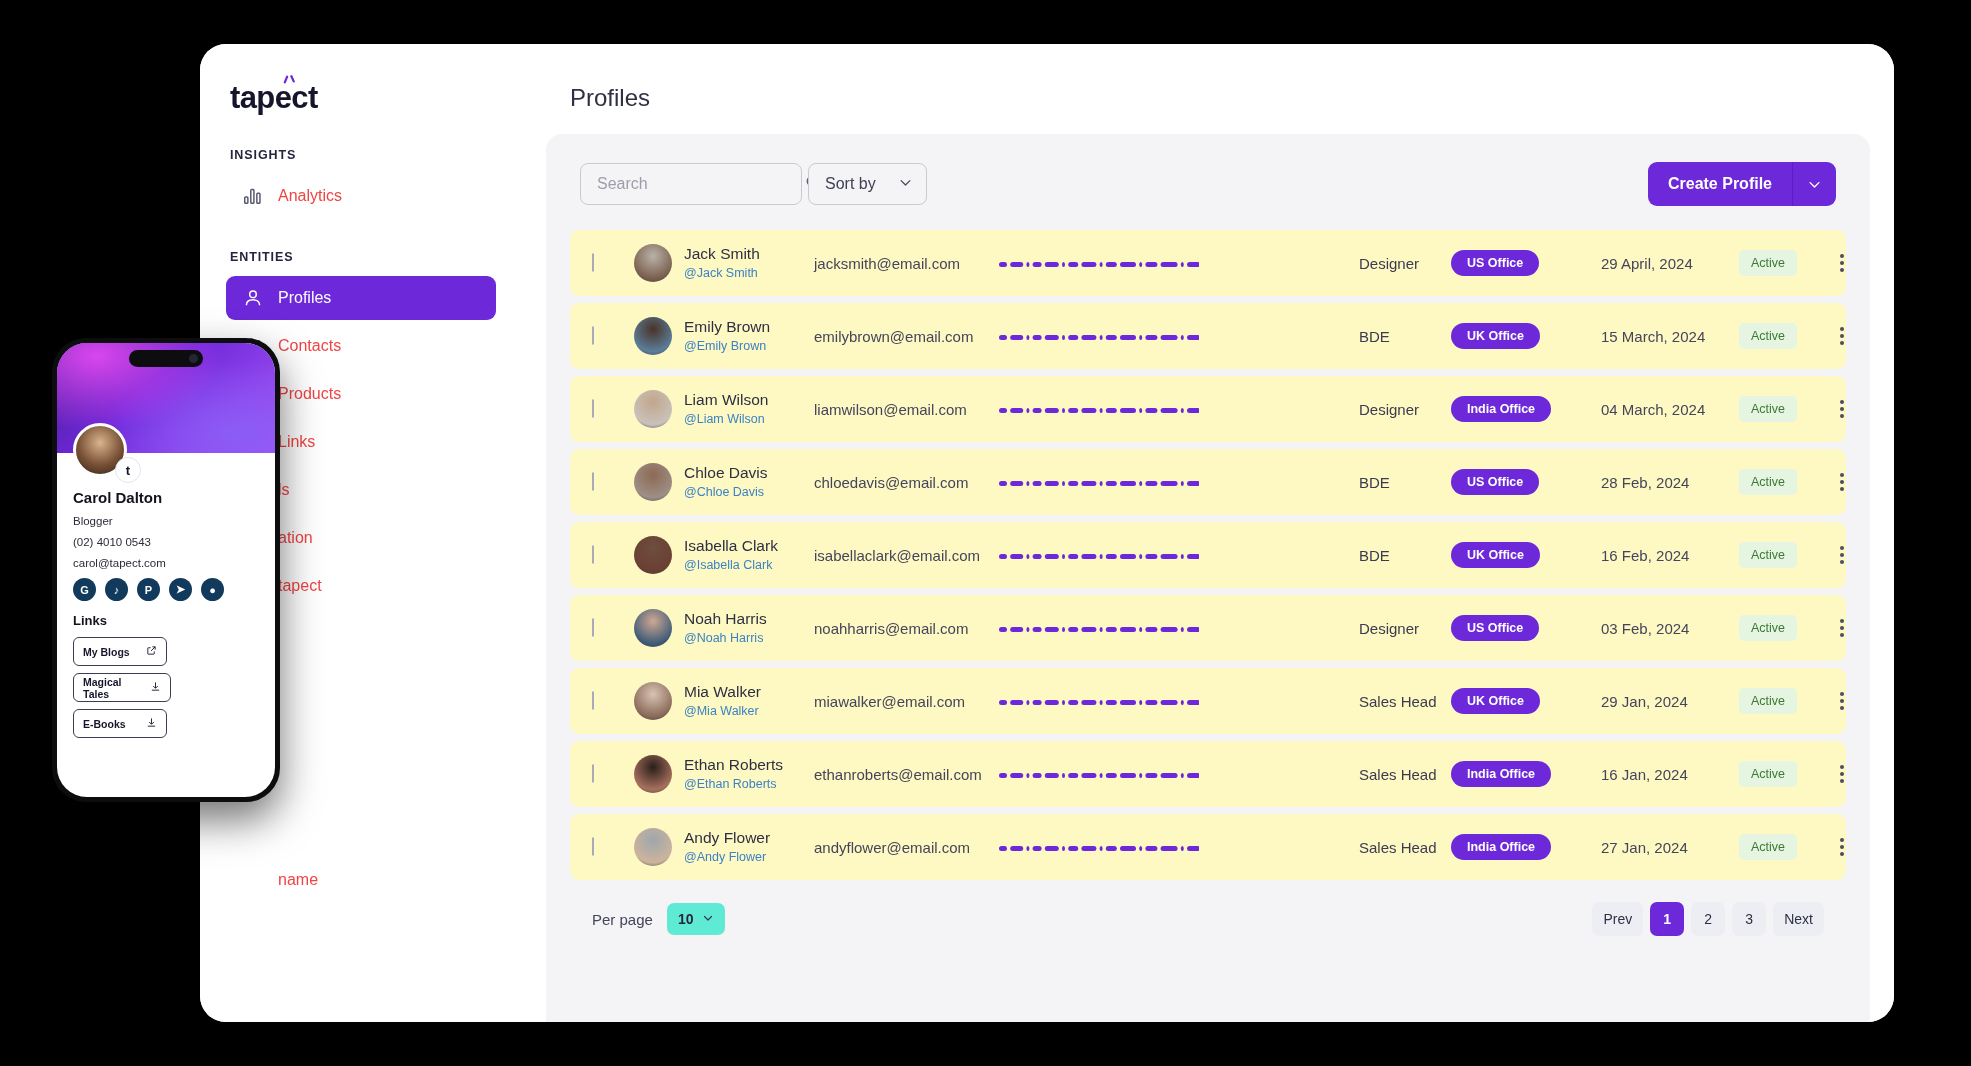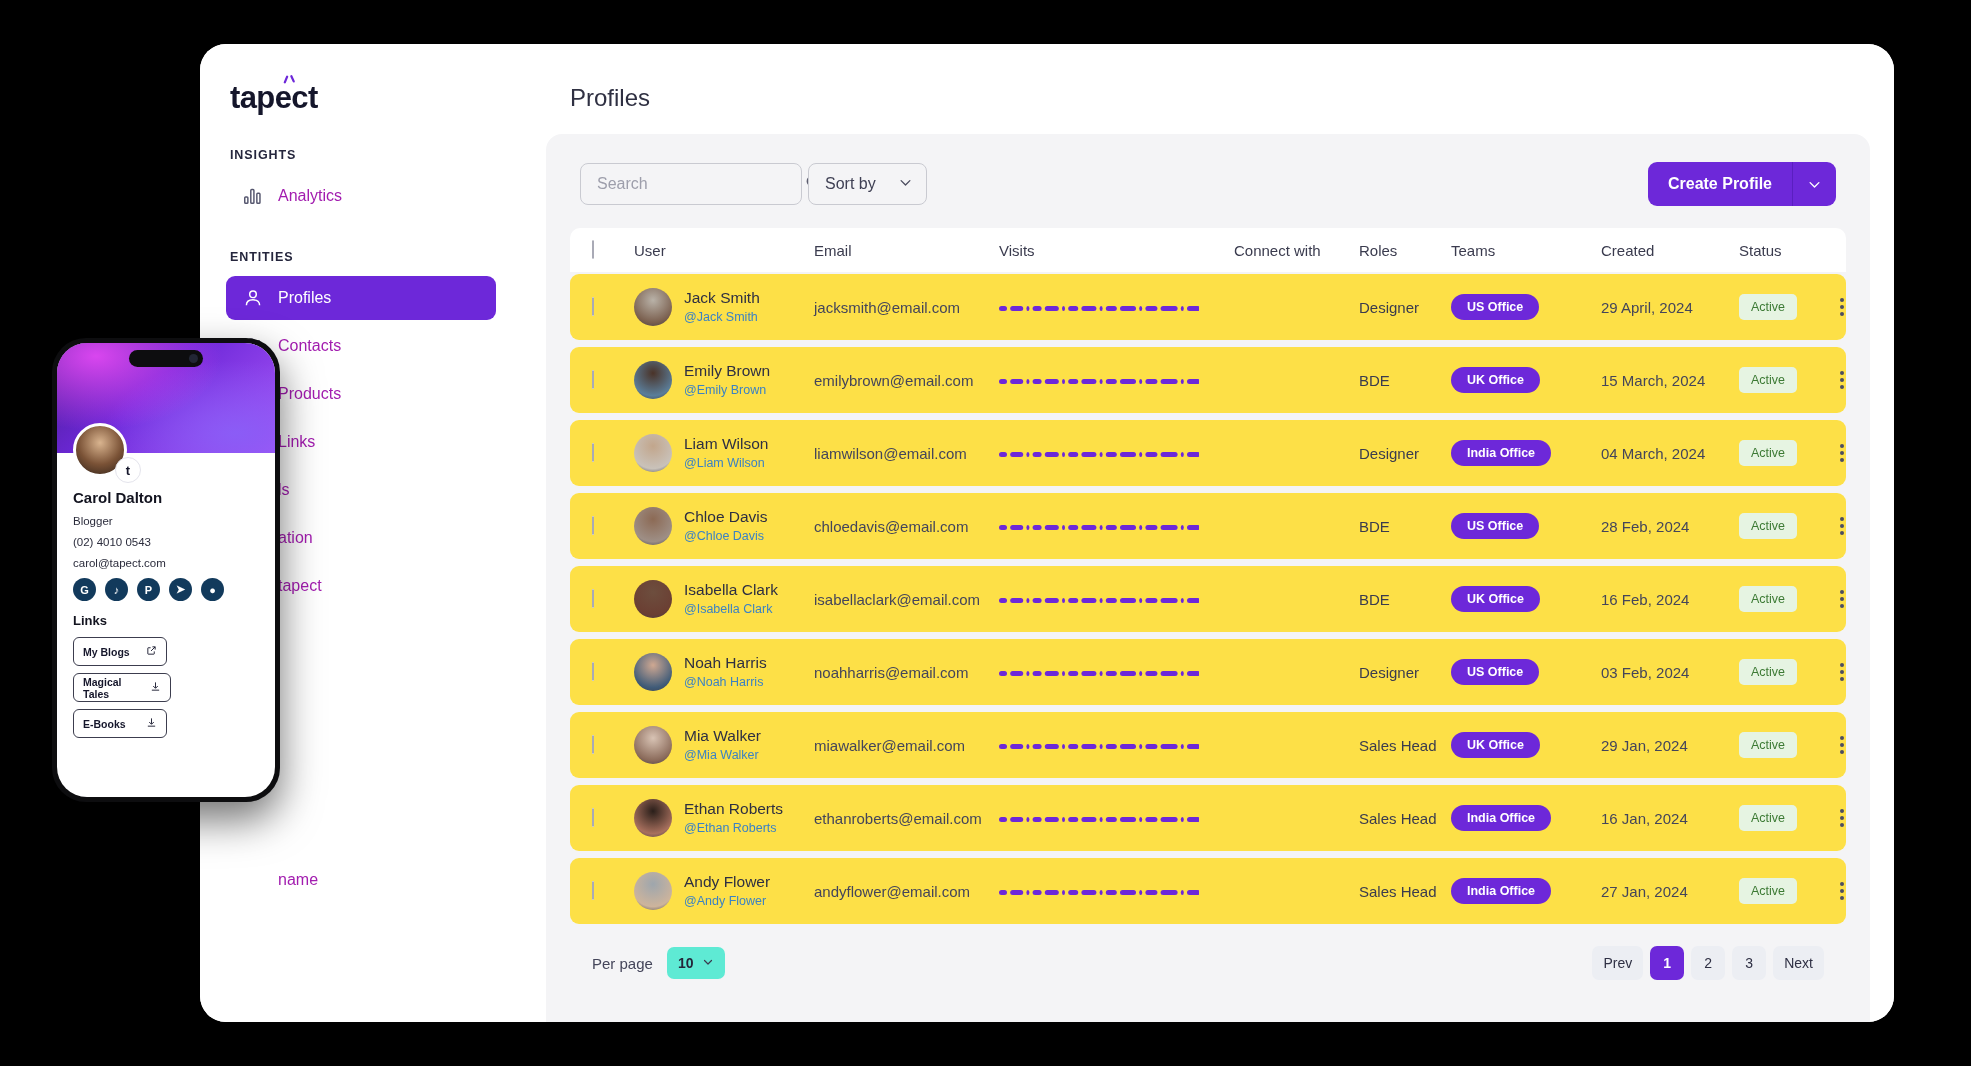--- a/index.html
+++ b/index.html
@@ -46,21 +46,21 @@
     position: absolute; right: 21px; top: -8px;
     width: 15px; height: 15px;
   }
   .nav-group-label {
     font-size: 12.5px; font-weight: 700; letter-spacing: 0.9px;
     color: #25263d; margin: 32px 0 12px 4px; text-transform: uppercase;
   }
   .nav-item {
     display: flex; align-items: center; gap: 14px;
     height: 44px; padding: 0 16px; border-radius: 9px;
-    color: #a21caf; font-size: 16px; margin-bottom: 4px;
+    color: #ef4444; font-size: 16px; margin-bottom: 4px;
     cursor: pointer;
   }
   .nav-item .ic { width: 22px; height: 22px; flex: 0 0 22px;
     display:flex; align-items:center; justify-content:center; }
   .nav-item.active { background: #6d28d9; color: #ffffff; }
   .nav-item.active .ic svg { stroke: #ffffff; }
   .nav-item .ic svg { stroke: #55566e; fill: none; stroke-width: 1.6; }
 
   
   .main {
@@ -126,21 +126,21 @@
   .thead {
     display: flex; align-items: center;
     height: 44px; padding: 0 22px;
     background: #ffffff; border-radius: 10px 10px 0 0;
   }
   .thead .th { font-size: 15px; color: #3a3b4e; }
   .rows { display: flex; flex-direction: column; gap: 7px; padding-top: 2px; }
   .row {
     display: flex; align-items: center;
     height: 66px; padding: 0 22px;
-    background: #fde047; border-radius: 9px;
+    background: #fef9c3; border-radius: 9px;
   }
   .c-check  { flex: 0 0 42px; }
   .c-user   { flex: 0 0 180px; display: flex; align-items: center; gap: 12px; }
   .c-email  { flex: 0 0 185px; }
   .c-visits { flex: 0 0 235px; }
   .c-conn   { flex: 0 0 125px; }
   .c-roles  { flex: 0 0 92px; }
   .c-teams  { flex: 0 0 150px; }
   .c-created{ flex: 0 0 138px; }
   .c-status { flex: 0 0 95px; }
@@ -373,34 +373,20 @@
             <span class="lbl">Create Profile</span>
             <span class="caret">
               <svg width="15" height="15" viewBox="0 0 24 24" fill="none" stroke="#ffffff" stroke-width="2.2">
                 <path d="M5 9l7 7 7-7" stroke-linecap="round" stroke-linejoin="round"></path>
               </svg>
             </span>
           </div>
         </div>
 
         <div class="table-wrap">
-          <div class="thead">
-            <div class="c-check">
-              <span class="cbox"></span>
-            </div>
-            <div class="c-user th">User</div>
-            <div class="c-email th">Email</div>
-            <div class="c-visits th">Visits</div>
-            <div class="c-conn th">Connect with</div>
-            <div class="c-roles th">Roles</div>
-            <div class="c-teams th">Teams</div>
-            <div class="c-created th">Created</div>
-            <div class="c-status th">Status</div>
-            <div class="c-menu"></div>
-          </div>
           <div class="rows" id="rows-host">
               <div class="row">
                 <div class="c-check"><span class="cbox"></span></div>
                 <div class="c-user">
                   <span class="avatar" style="background:radial-gradient(circle at 50% 32%, #b9b2a8 0%, #7a5f4e 70%, #3b3b48 100%)"></span>
                   <span><span class="uname">Jack Smith</span><br><span class="uhandle">@Jack Smith</span></span>
                 </div>
                 <div class="c-email email">jacksmith@email.com</div>
                 <div class="c-visits"><svg width="200" height="7" viewBox="0 0 200 7">
                     <rect x="0" y="1" width="8" height="5" rx="2.5" fill="#6d28d9"></rect>

